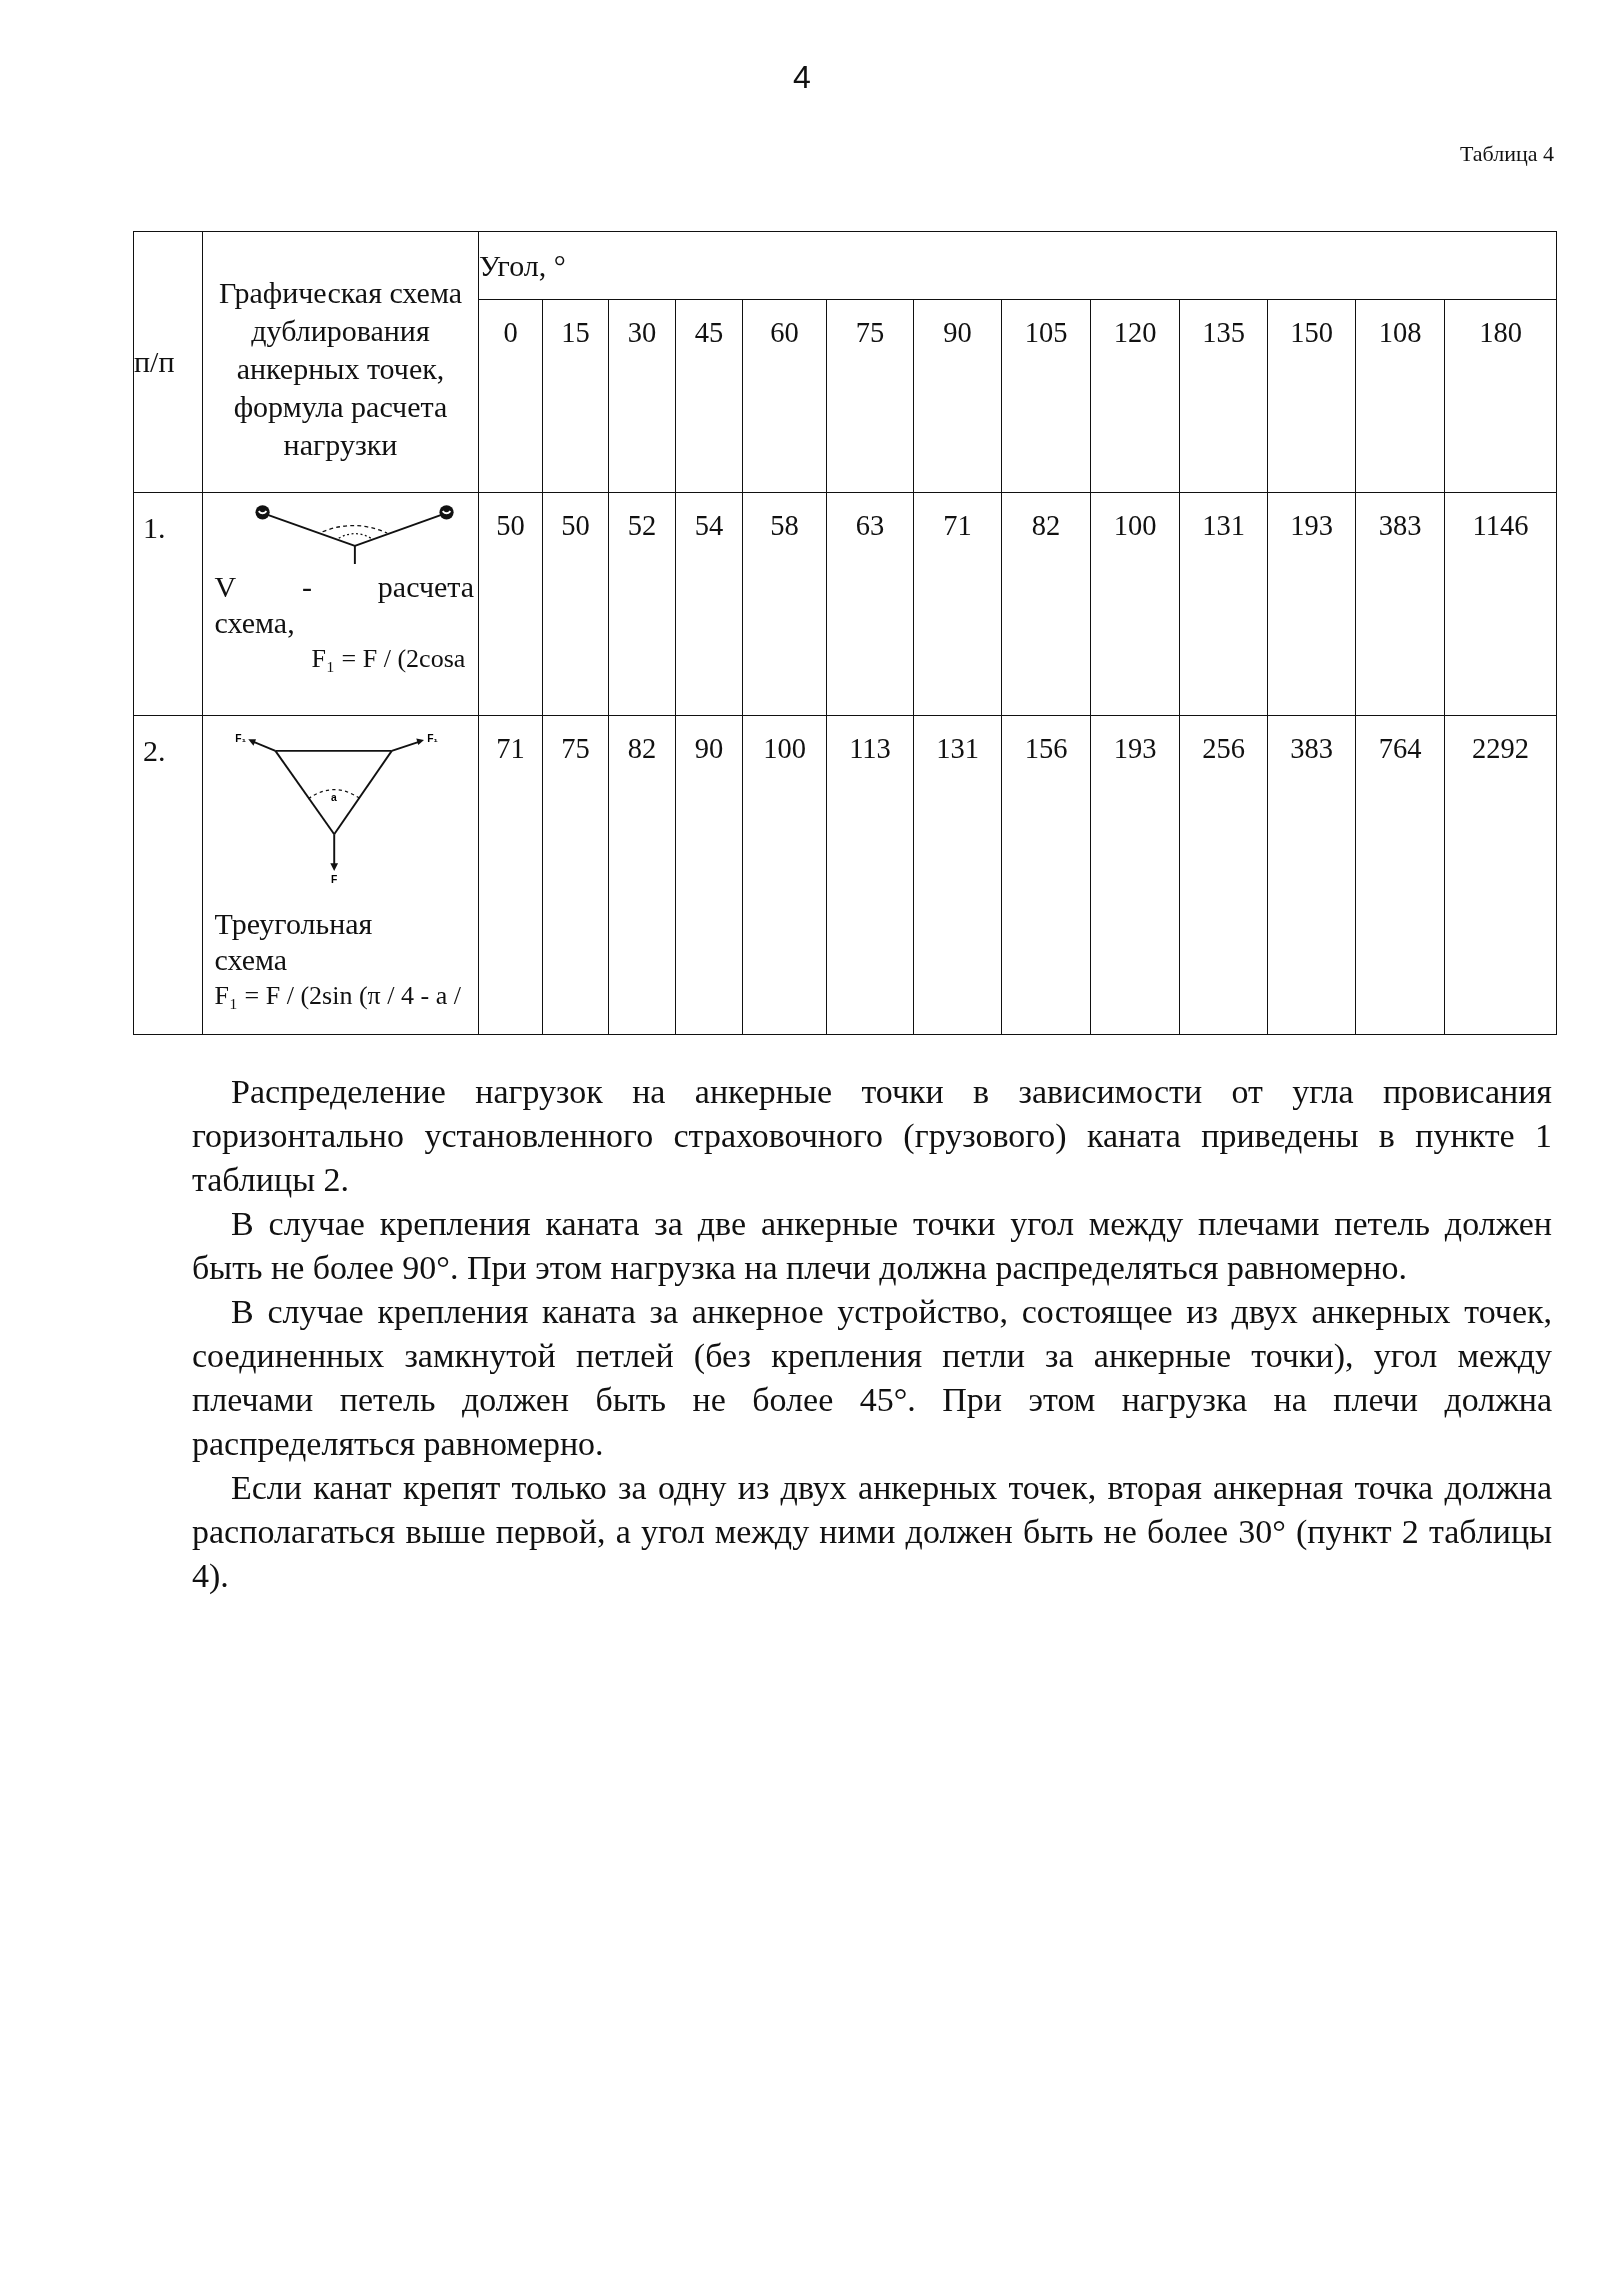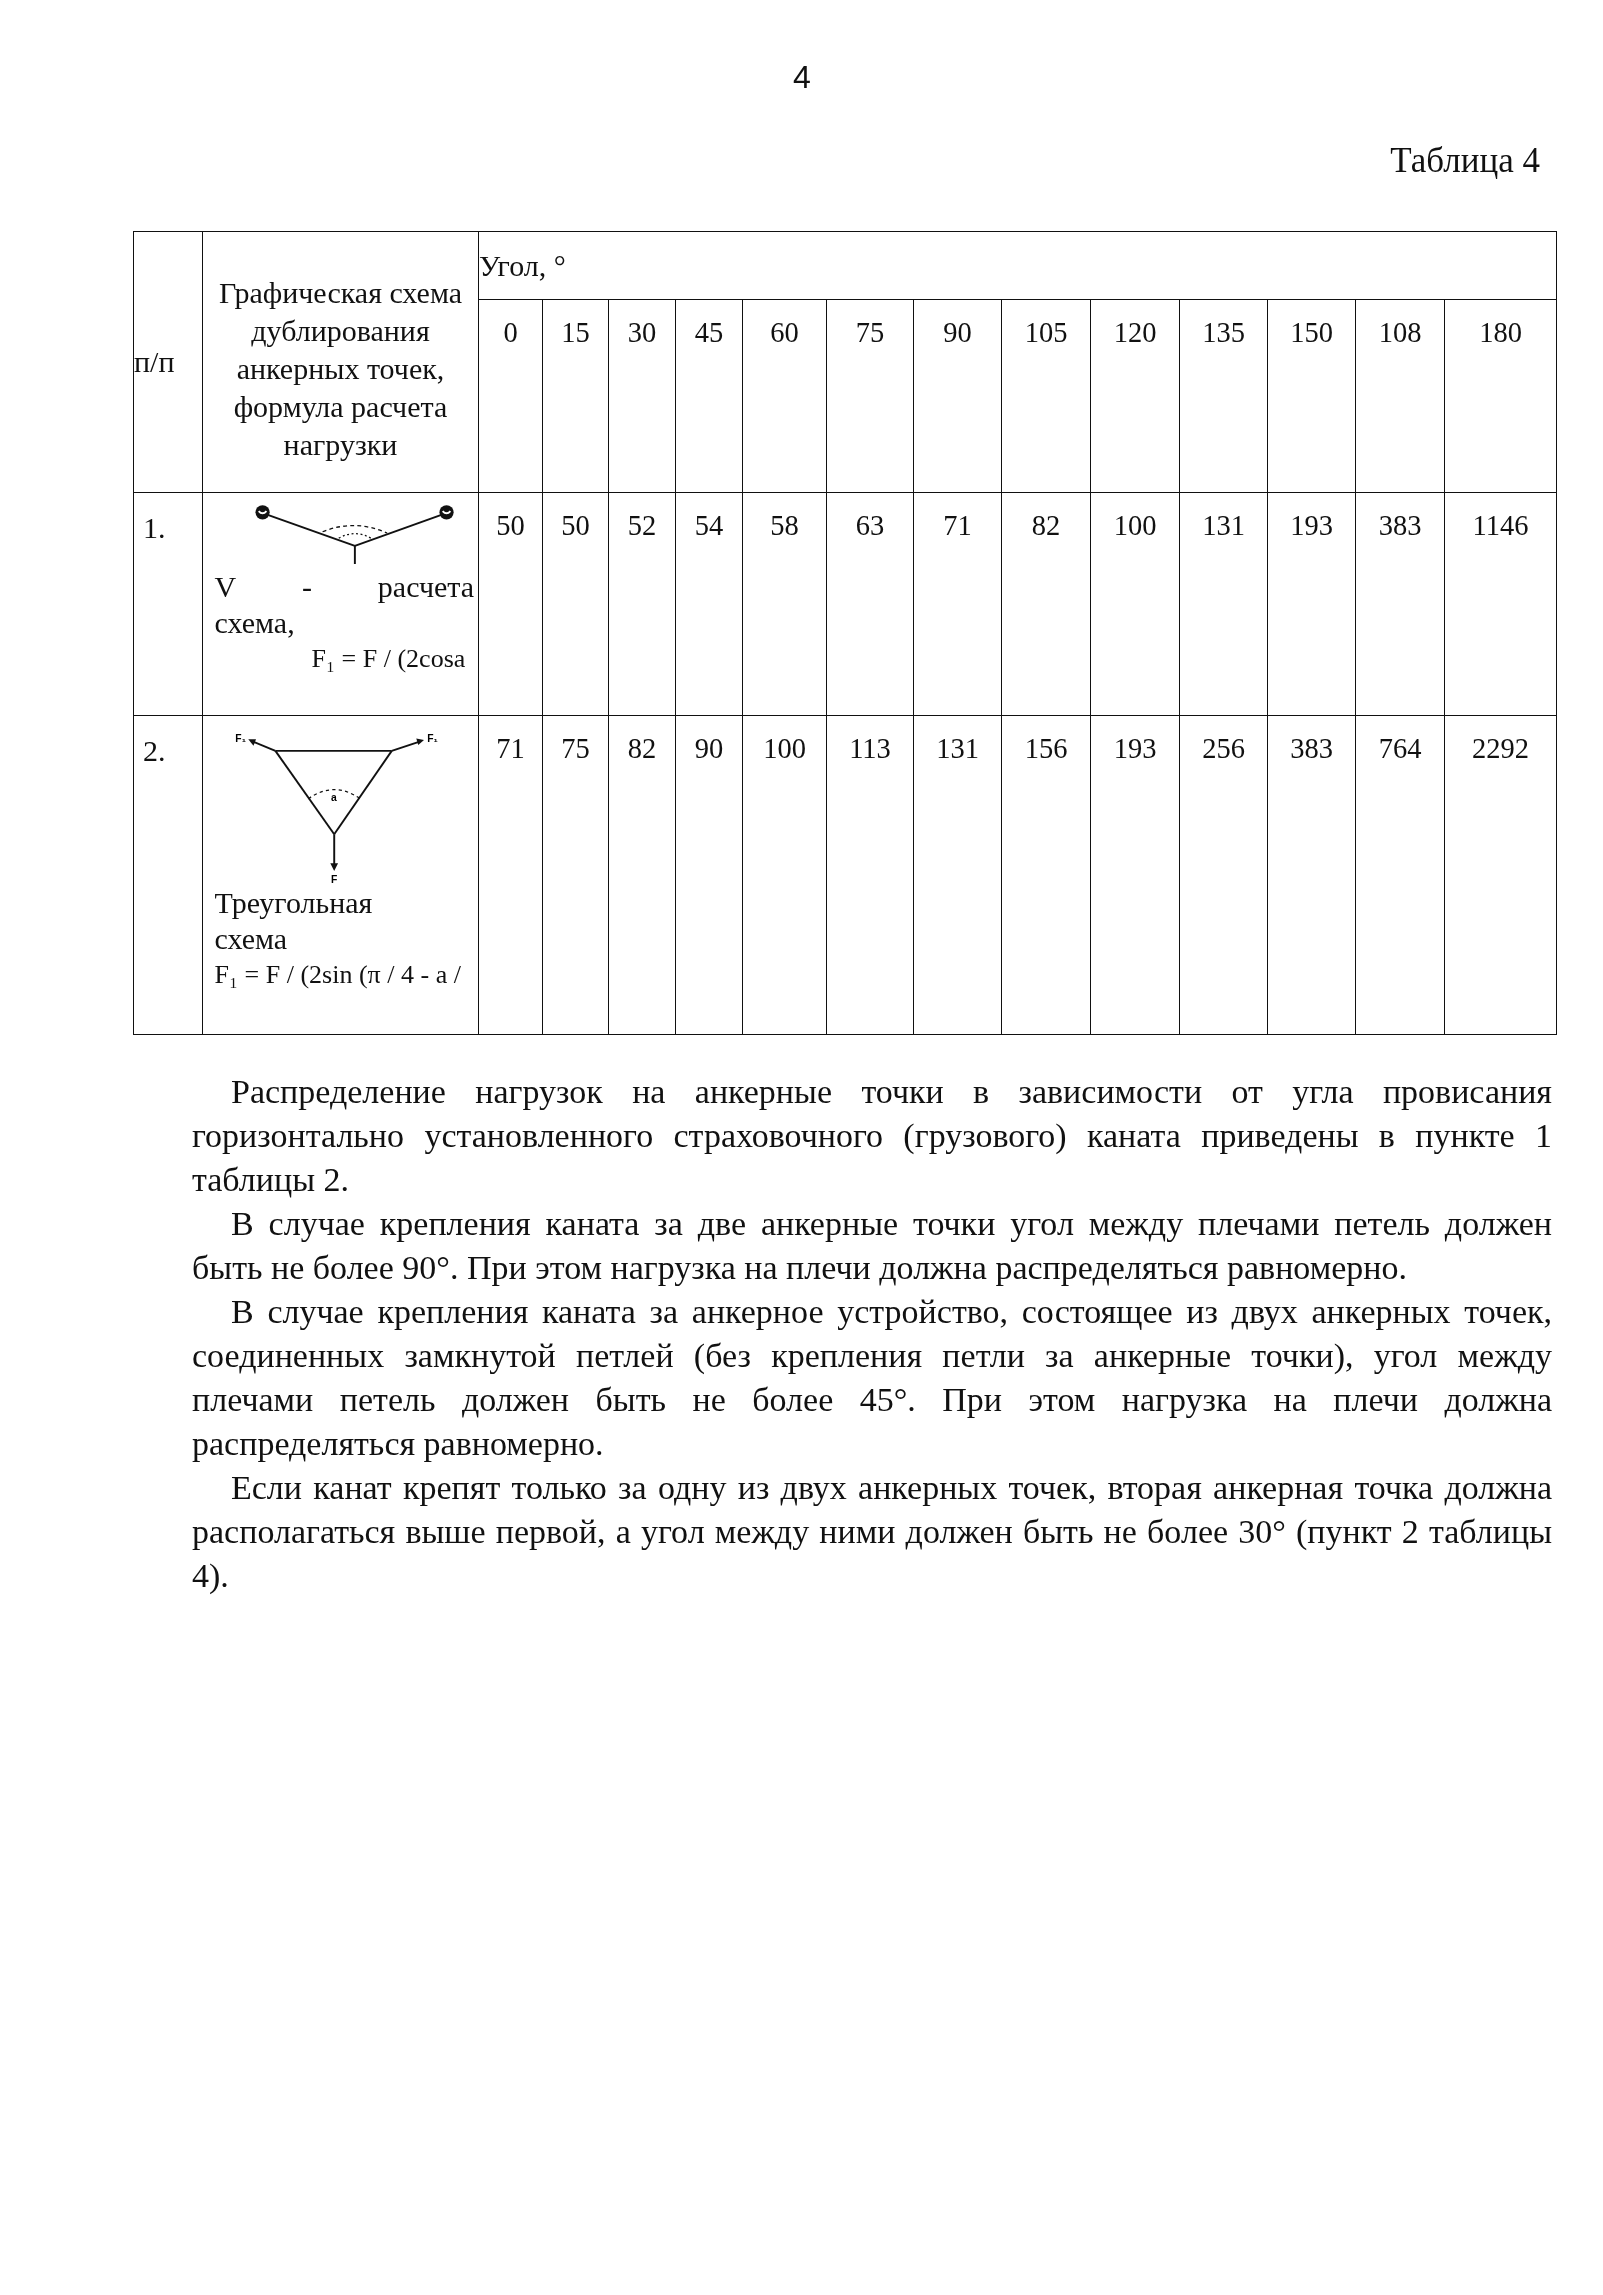--- a/index.html
+++ b/index.html
@@ -1,20 +1,20 @@
 <!DOCTYPE html>
 <html style="font-size:10.3px"><head>
 <meta charset="utf-8">
 <style>
   html, body { margin: 0; padding: 0; background: #ffffff; }
   body { width: 1604px; height: 2295px; position: relative; overflow: hidden;
          font-family: "Liberation Serif", "DejaVu Serif", serif; color: #111; }
   .page-number { position: absolute; left: 0; width: 1604px; top: 59px; text-align: center;
                  font-family: "Liberation Sans", sans-serif; font-size: 32px; }
-  .table-caption { position: absolute; right: 64px; top: 141px; font-size: 35px; }
+  .table-caption { position: absolute; right: 50px; top: 141px; font-size: 22px; }
   table.data { position: absolute; left: 133px; top: 231px; width: 1422px; border-collapse: collapse;
                table-layout: fixed; font-size: 28.5px; }
   table.data td, table.data th { border: 1.9px solid #111; padding: 0; font-weight: normal; vertical-align: top; }
   table.data th { vertical-align: middle; }
   .hdr-num { text-align: left; font-size: 30px; }
   .hdr-scheme { text-align: center; font-size: 30px; line-height: 38px; padding-top: 14.2px !important; }
   .hdr-angle { height: 67px; text-align: left; font-size: 30px; }
   .hdr-deg { text-align: center; font-size: 28.5px; vertical-align: top !important; padding-top: 17px !important; height: 175px; }
   .row-num { font-size: 30px; padding: 18px 0 0 9px !important; }
   .val { text-align: center; font-size: 28.5px; padding-top: 17px !important; }
@@ -122,21 +122,21 @@
           <line x1="292" y1="54" x2="334" y2="40" stroke="#111" stroke-width="3"></line>
           <polygon points="342,37 330,35 333,45" fill="#111"></polygon>
           <line x1="203" y1="183" x2="203" y2="232" stroke="#111" stroke-width="3"></line>
           <polygon points="197,228 209,228 203,240" fill="#111"></polygon>
           <path d="M163 128 Q203 100 243 128" stroke="#111" stroke-width="2" stroke-dasharray="5 5" fill="none"></path>
           <text x="198" y="132" font-size="16" font-weight="bold" font-family="Liberation Sans, sans-serif">a</text>
           <text x="50" y="40" font-size="16" font-weight="bold" font-family="Liberation Sans, sans-serif">F₁</text>
           <text x="347" y="40" font-size="16" font-weight="bold" font-family="Liberation Sans, sans-serif">F₁</text>
           <text x="198" y="258" font-size="16" font-weight="bold" font-family="Liberation Sans, sans-serif">F</text>
         </svg>
-        <div class="scheme-text" style="margin-top:1px">
+        <div class="scheme-text" style="margin-top:22px">
           <div>Треугольная</div>
           <div>схема</div>
           <div class="formula">F₁ = F / (2sin (π / 4 - a /</div>
         </div>
       </td>
     <td class="val">71</td>
         <td class="val">75</td>
         <td class="val">82</td>
         <td class="val">90</td>
         <td class="val">100</td>

